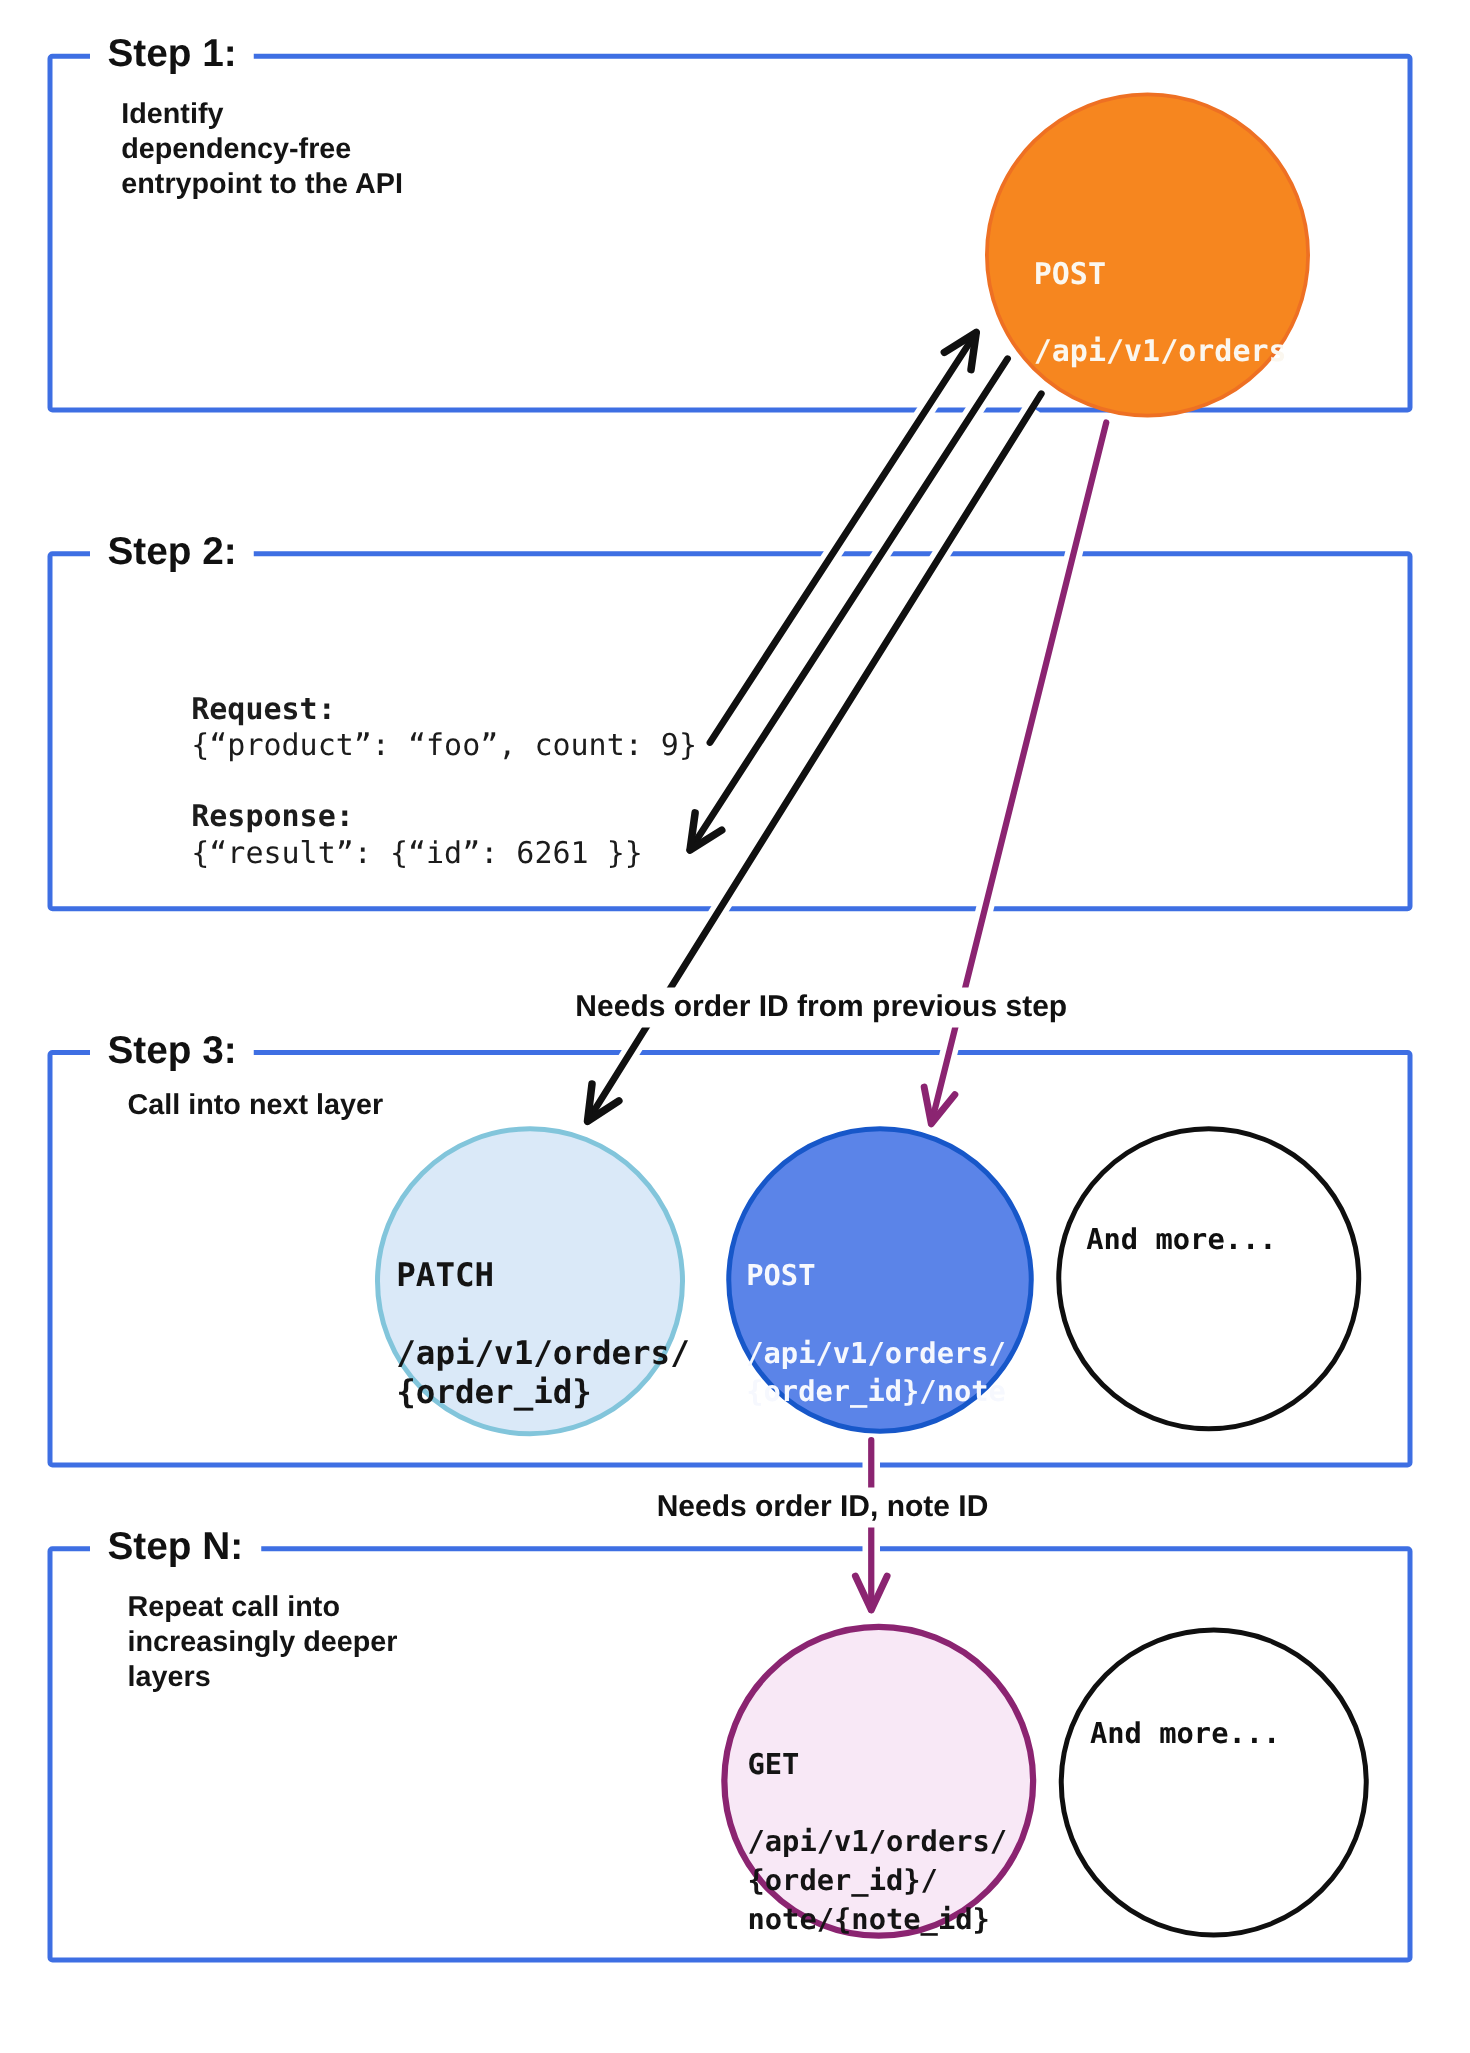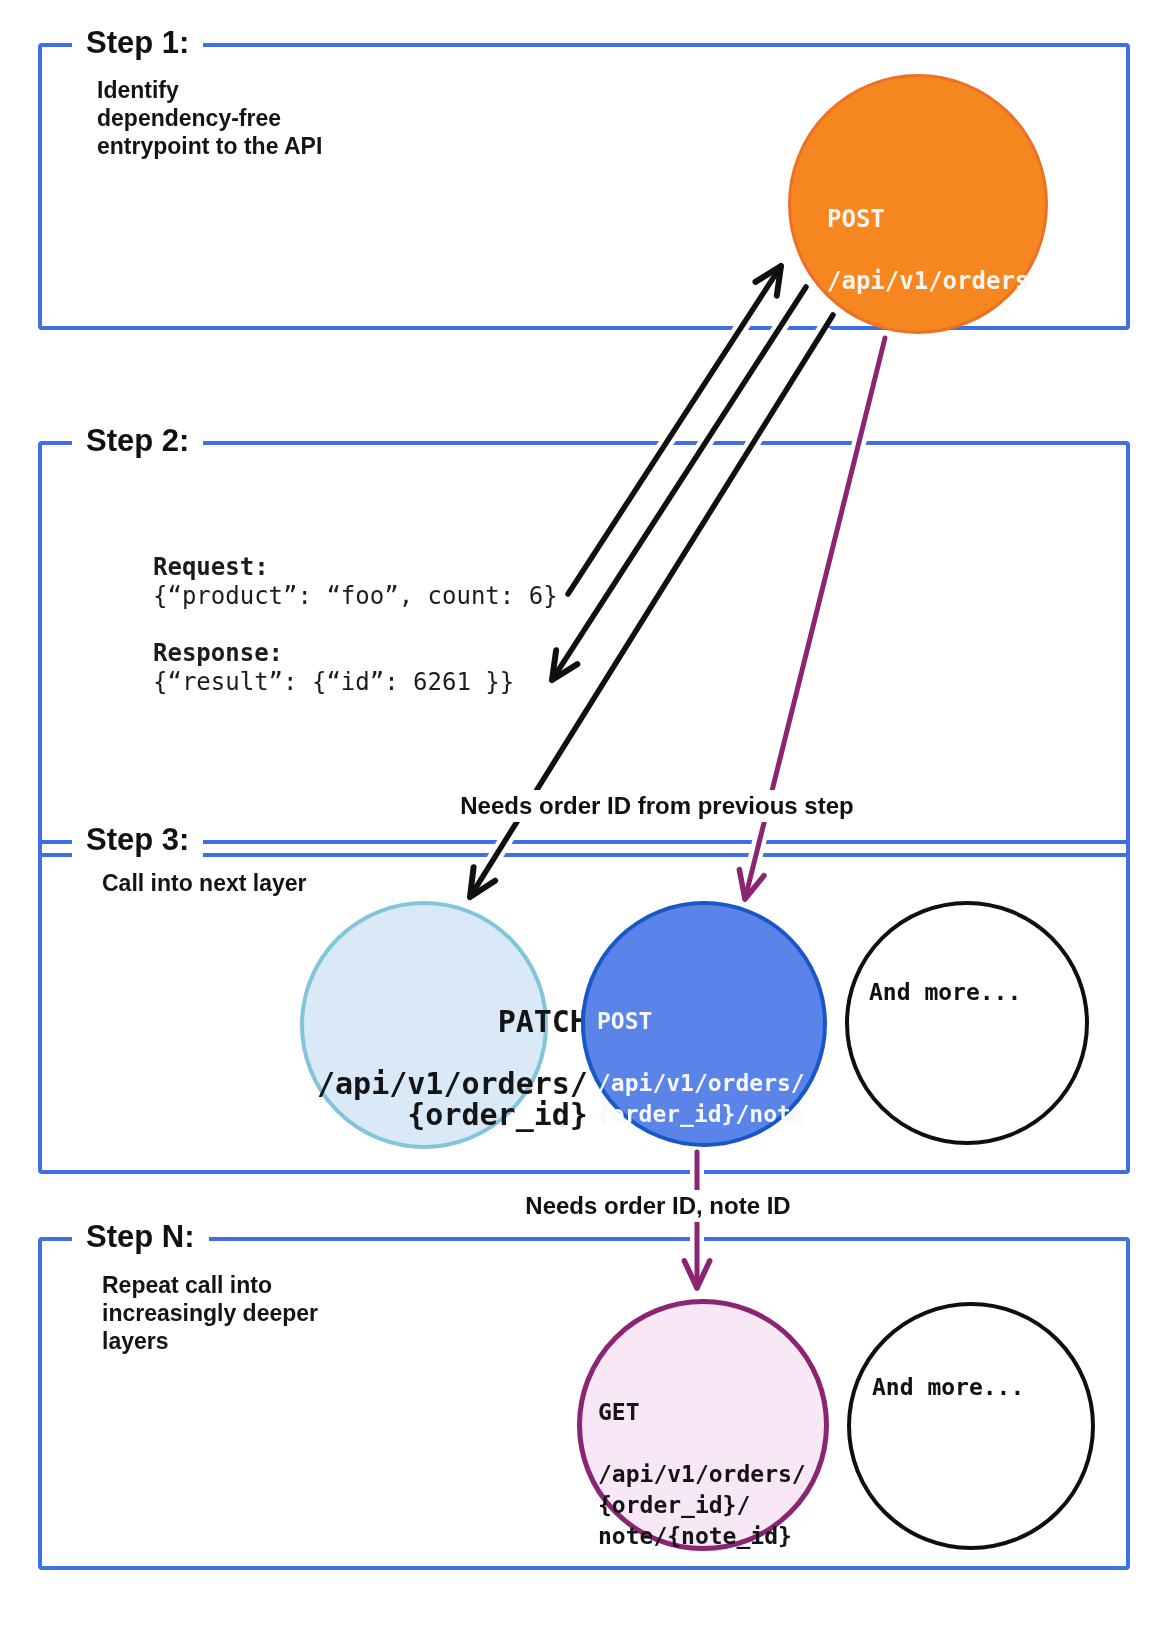--- a/index.html
+++ b/index.html
@@ -30,21 +30,21 @@
   }
   
   .step-box{
     position:absolute;
     left:38px;width:1092px;
     border:4px solid var(--box-border-blue);
     border-radius:4px;
     z-index:1;
   }
   .box-1{top:43px;height:287px;padding-left:16px;}
-  .box-2{top:441px;height:416px;}
+  .box-2{top:441px;height:288px;}
   .box-3{top:840px;height:334px;}
   .box-n{top:1237px;height:333px;}
   .step-title{
     position:absolute;
     top:-25px;left:30px;
     background:#ffffff;
     padding:0 14px;
     font-size:31px;line-height:42px;
     font-weight:700;color:#111111;
     white-space:nowrap;
@@ -83,21 +83,21 @@
     left:788px;top:74px;width:260px;height:260px;
     background:var(--entrypoint-fill);
     border:3px solid var(--entrypoint-stroke);
   }
   .node-entrypoint .node-text{left:36px;top:96px;font-size:24px;line-height:31px;color:var(--text-white);}
   .node-patch{
     left:300px;top:901px;width:248px;height:248px;
     background:var(--patch-fill);
     border:4px solid var(--patch-stroke);
   }
-  .node-patch .node-text{left:13px;top:70px;font-size:30px;line-height:31px;color:#141414;text-align:right;}
+  .node-patch .node-text{left:13px;top:70px;font-size:26px;line-height:31px;color:#141414;}
   .node-post{
     left:581px;top:901px;width:246px;height:246px;
     background:var(--post-fill);
     border:4px solid var(--post-stroke);
   }
   .node-post .node-text{left:12px;top:70px;font-size:23px;line-height:31px;color:#F6F8FE;}
   .node-more-3{
     left:845px;top:901px;width:244px;height:244px;
     background:var(--more-fill);
     border:4px solid var(--more-stroke);
@@ -148,21 +148,21 @@
     <div class="step-title">Step 1:</div>
     <div class="step-desc desc-1">Identify
 dependency-free
 entrypoint to the API</div>
   </div>
 
   <div class="step-box box-2">
     <div class="step-title">Step 2:</div>
     <div class="code-block">
       <div class="code-label">Request:</div>
-      <div class="code-line">{“product”: “foo”, count: 6}</div>
+      <div class="code-line">{“product”: “foo”, count: 9}</div>
       <div class="code-gap"></div>
       <div class="code-label">Response:</div>
       <div class="code-line">{“result”: {“id”: 6261 }}</div>
     </div>
   </div>
 
   <div class="step-box box-3">
     <div class="step-title">Step 3:</div>
     <div class="step-desc desc-3">Call into next layer</div>
   </div>

